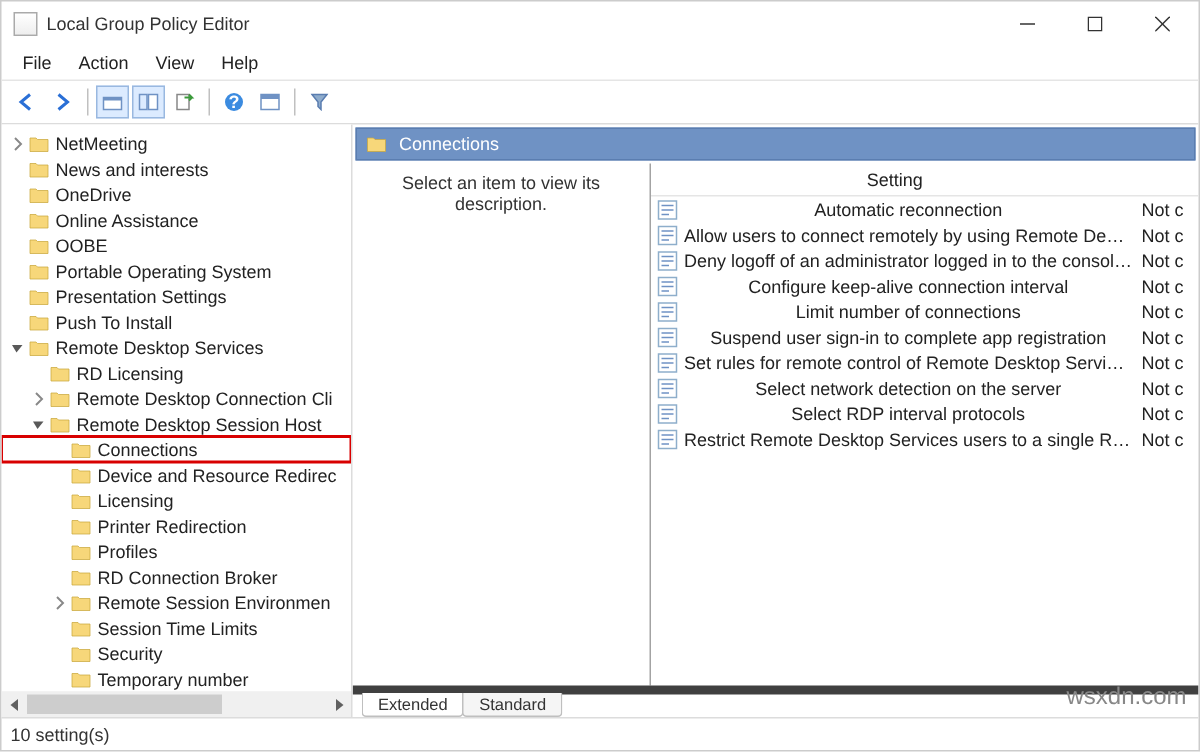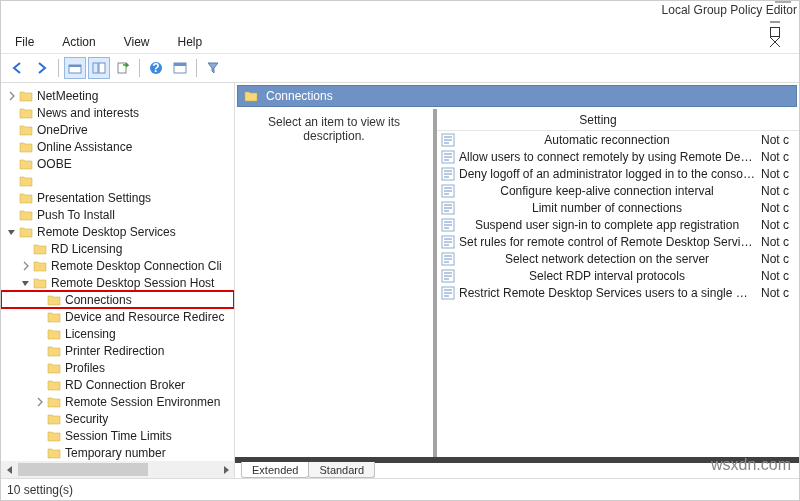--- a/index.html
+++ b/index.html
@@ -1,22 +1,22 @@
 <!DOCTYPE html>
 <html><head>
 <meta charset="utf-8">
 <style>
 * { box-sizing: border-box; margin: 0; padding: 0; font-family: "Segoe UI", Tahoma, sans-serif; font-size: 12px; }
 body { width: 800px; height: 501px; background: #fff; overflow: hidden; display: flex; flex-direction: column; border: 1px solid #ccc; position: relative; }
-.titlebar { display: flex; align-items: flex-end; height: 30px; padding: 0 2px 0 8px; flex-direction: column; }
+.titlebar { display: flex; align-items: center; height: 30px; padding: 0 2px 0 8px; }
 .titlebar .app-icon { width: 16px; height: 16px; background: linear-gradient(#fff,#eee); border: 1px solid #aaa; margin-right: 6px; }
 .titlebar .title { flex: 1; color: #333; }
 .winbtn { width: 45px; height: 28px; display: flex; align-items: center; justify-content: center; color: #333; }
 .winbtn svg { stroke: #333; stroke-width: 1; fill: none; }
-.menubar { display: flex; padding: 2px 6px; gap: 12px; border-bottom: 1px solid #e5e5e5; }
+.menubar { display: flex; padding: 2px 6px; gap: 2px; border-bottom: 1px solid #e5e5e5; }
 .menu-item { padding: 2px 8px; color: #222; }
 .toolbar { display: flex; align-items: center; padding: 3px 6px; border-bottom: 1px solid #dcdcdc; gap: 2px; }
 .tbtn { width: 22px; height: 22px; display: flex; align-items: center; justify-content: center; border: 1px solid transparent; }
 .tbtn.active { border-color: #99b8e0; background: #dcebff; }
 .sep { width: 1px; height: 18px; background: #c0c0c0; margin: 0 3px; }
 .main { flex: 1; display: flex; min-height: 0; }
 .tree { width: 234px; border-right: 1px solid #dcdcdc; overflow: hidden; position: relative; padding-top: 4px; background: #fff; }
 .tree-inner { overflow-y: auto; overflow-x: hidden; height: calc(100% - 17px); }
 .tree-row { display: flex; align-items: center; height: 17px; white-space: nowrap; padding-left: 4px; }
 .tree-row .chev { width: 14px; display: flex; align-items: center; justify-content: center; color: #666; }
@@ -29,21 +29,21 @@
 .highlighted { outline: 2px solid #d80000; outline-offset: -1px; background: #fff; }
 .hscroll { position: absolute; bottom: 0; left: 0; right: 0; height: 17px; background: #f0f0f0; display: flex; align-items: center; }
 .hscroll .sbtn { width: 17px; height: 17px; background: #f0f0f0; display: flex; align-items: center; justify-content: center; }
 .hscroll .track { flex: 1; height: 17px; background: #f0f0f0; position: relative; }
 .hscroll .thumb { position: absolute; left: 0; width: 130px; height: 13px; top: 2px; background: #cdcdcd; }
 .right { flex: 1; display: flex; flex-direction: column; min-width: 0; }
 .header-bar { height: 22px; background: #6f92c4; display: flex; align-items: center; color: #fff; padding: 0 6px; border: 1px solid #5a7db0; margin: 2px; }
 .header-bar .folder-icon { margin-right: 8px; }
 .desc-area { display: flex; flex: 1; min-height: 0; text-align: center; }
 .desc-left { width: 198px; padding: 6px 8px; color: #333; }
-.list-area { flex: 1; display: flex; flex-direction: column; min-width: 0; border-left: 4px solid #a3a3a3; }
+.list-area { flex: 1; display: flex; flex-direction: column; min-width: 0; border-left: 1px solid #a3a3a3; }
 .col-head { height: 22px; border-bottom: 1px solid #e5e5e5; display: flex; align-items: center; padding: 0 6px; color: #222; }
 .col-head .c1 { flex: 1; }
 .col-head .c2 { width: 40px; text-align: left; overflow: hidden; }
 .list-rows { flex: 1; overflow: hidden; }
 .list-row { height: 17px; display: flex; align-items: center; padding: 0 4px; white-space: nowrap; }
 .setrow-icon { width: 14px; height: 14px; margin-right: 4px; flex-shrink: 0; }
 .list-row .txt { flex: 1; overflow: hidden; text-overflow: ellipsis; color: #222; }
 .list-row .state { width: 40px; overflow: hidden; color: #222; }
 .tabs { height: 21px; border-top: 6px solid #404040; display: flex; align-items: flex-end; padding-left: 6px; }
 .tab { padding: 2px 10px 1px 10px; border: 1px solid #bfbfbf; border-top: none; border-radius: 0 0 3px 3px; background: #f5f5f5; margin-right: -1px; font-size: 11px; color: #333; }
@@ -176,20 +176,21 @@
           <svg class="folder folder-icon" viewBox="0 0 14 12">
             <path d="M1 2 L5 2 L6 3 L13 3 L13 11 L1 11 Z"></path>
           </svg>
           <span class="label">OOBE</span>
         </div>
         <div class="tree-row indent0">
           <span class="chev"></span>
           <svg class="folder folder-icon" viewBox="0 0 14 12">
             <path d="M1 2 L5 2 L6 3 L13 3 L13 11 L1 11 Z"></path>
           </svg>
+          <span class="label">Portable Operating System</span>
         </div>
         <div class="tree-row indent0">
           <span class="chev"></span>
           <svg class="folder folder-icon" viewBox="0 0 14 12">
             <path d="M1 2 L5 2 L6 3 L13 3 L13 11 L1 11 Z"></path>
           </svg>
           <span class="label">Presentation Settings</span>
         </div>
         <div class="tree-row indent0">
           <span class="chev"></span>
@@ -289,28 +290,28 @@
           <svg class="folder folder-icon" viewBox="0 0 14 12">
             <path d="M1 2 L5 2 L6 3 L13 3 L13 11 L1 11 Z"></path>
           </svg>
           <span class="label">Remote Session Environmen</span>
         </div>
         <div class="tree-row indent2">
           <span class="chev"></span>
           <svg class="folder folder-icon" viewBox="0 0 14 12">
             <path d="M1 2 L5 2 L6 3 L13 3 L13 11 L1 11 Z"></path>
           </svg>
+          <span class="label">Session Time Limits</span>
+        </div>
+        <div class="tree-row indent2">
+          <span class="chev"></span>
+          <svg class="folder folder-icon" viewBox="0 0 14 12">
+            <path d="M1 2 L5 2 L6 3 L13 3 L13 11 L1 11 Z"></path>
+          </svg>
           <span class="label">Security</span>
-        </div>
-        <div class="tree-row indent2">
-          <span class="chev"></span>
-          <svg class="folder folder-icon" viewBox="0 0 14 12">
-            <path d="M1 2 L5 2 L6 3 L13 3 L13 11 L1 11 Z"></path>
-          </svg>
-          <span class="label">Session Time Limits</span>
         </div>
         <div class="tree-row indent2">
           <span class="chev"></span>
           <svg class="folder folder-icon" viewBox="0 0 14 12">
             <path d="M1 2 L5 2 L6 3 L13 3 L13 11 L1 11 Z"></path>
           </svg>
           <span class="label">Temporary number</span>
         </div>
       </div>
     <div class="hscroll">

